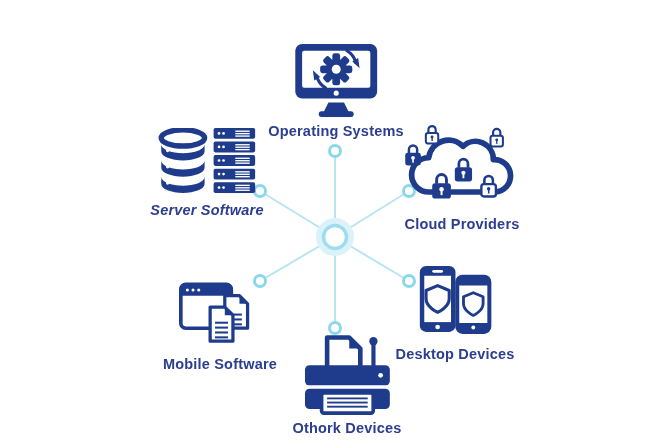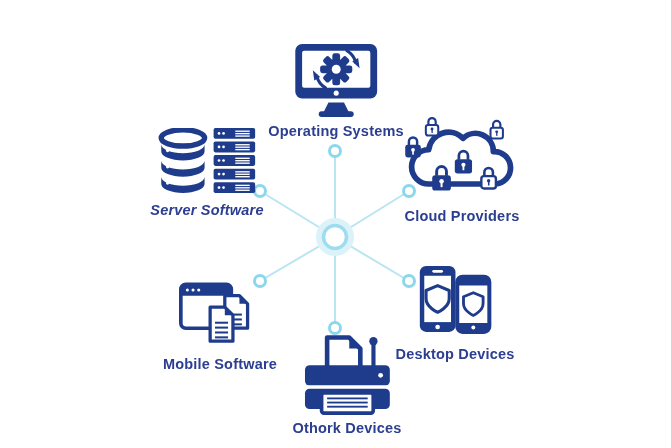--- a/index.html
+++ b/index.html
@@ -16,21 +16,21 @@
   .canvas{position:relative;width:601px;height:448px;overflow:hidden;background:var(--bg);}
   .hub-svg{position:absolute;left:0;top:0;z-index:0;}
   .spoke{stroke:var(--line);stroke-width:2;fill:none;}
   .end-ring{fill:#fff;stroke:var(--ring);stroke-width:3;}
   .hub-glow{fill:#fff;stroke:var(--hub-glow);stroke-width:6;}
   .hub-core{fill:#fff;stroke:var(--hub-ring);stroke-width:3.5;}
   .node{position:absolute;display:flex;flex-direction:column;align-items:center;transform:translateX(-50%);z-index:1;}
   .icon{color:var(--navy);line-height:0;}
   .node-label{margin-top:5px;font-size:14.5px;font-weight:700;color:var(--label);white-space:nowrap;letter-spacing:.2px;}
   .n-os{left:336px;top:42px;}
-  .n-cloud{left:462px;top:106px;}
+  .n-cloud{left:462px;top:114px;}
   .n-server{left:207px;top:128px;}
   .n-server .node-label{margin-top:9px;font-style:italic;}
   .n-desktop{left:220px;top:281px;}
   .n-mobile{left:455px;top:264px;}
   .n-printer{left:347px;top:332px;}
 </style>
 </head>
 <body>
 
 <div class="canvas">

